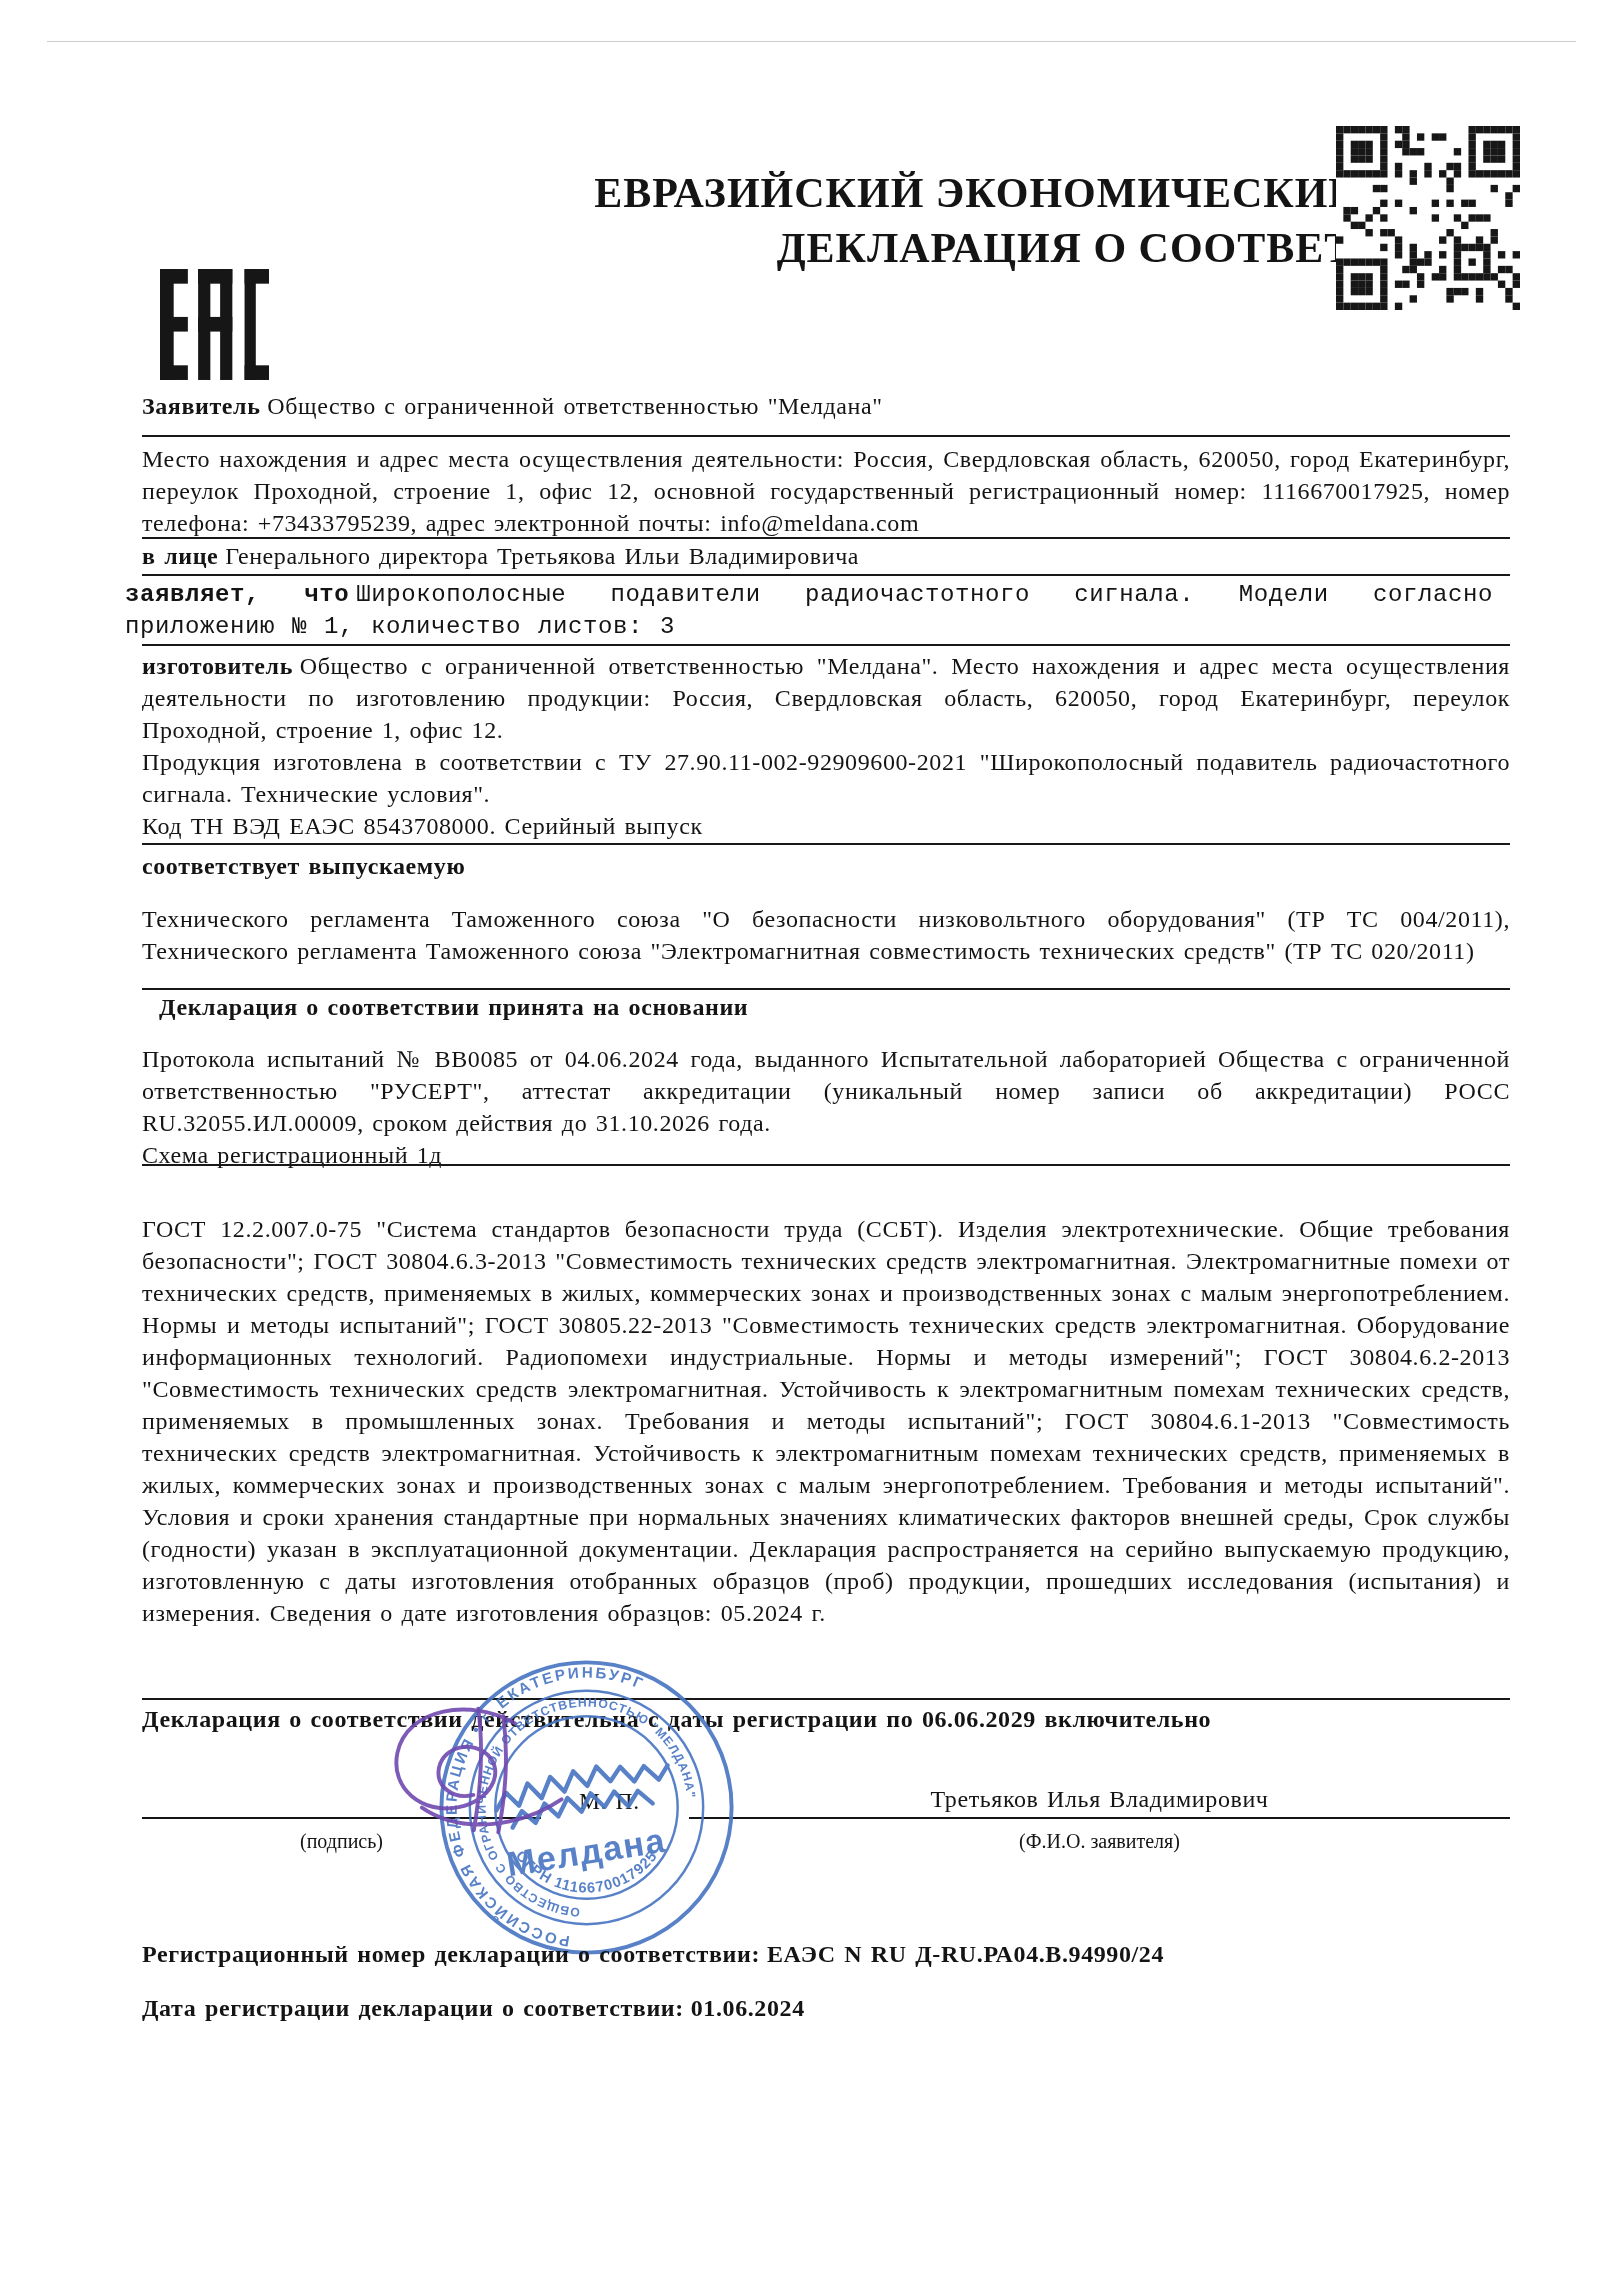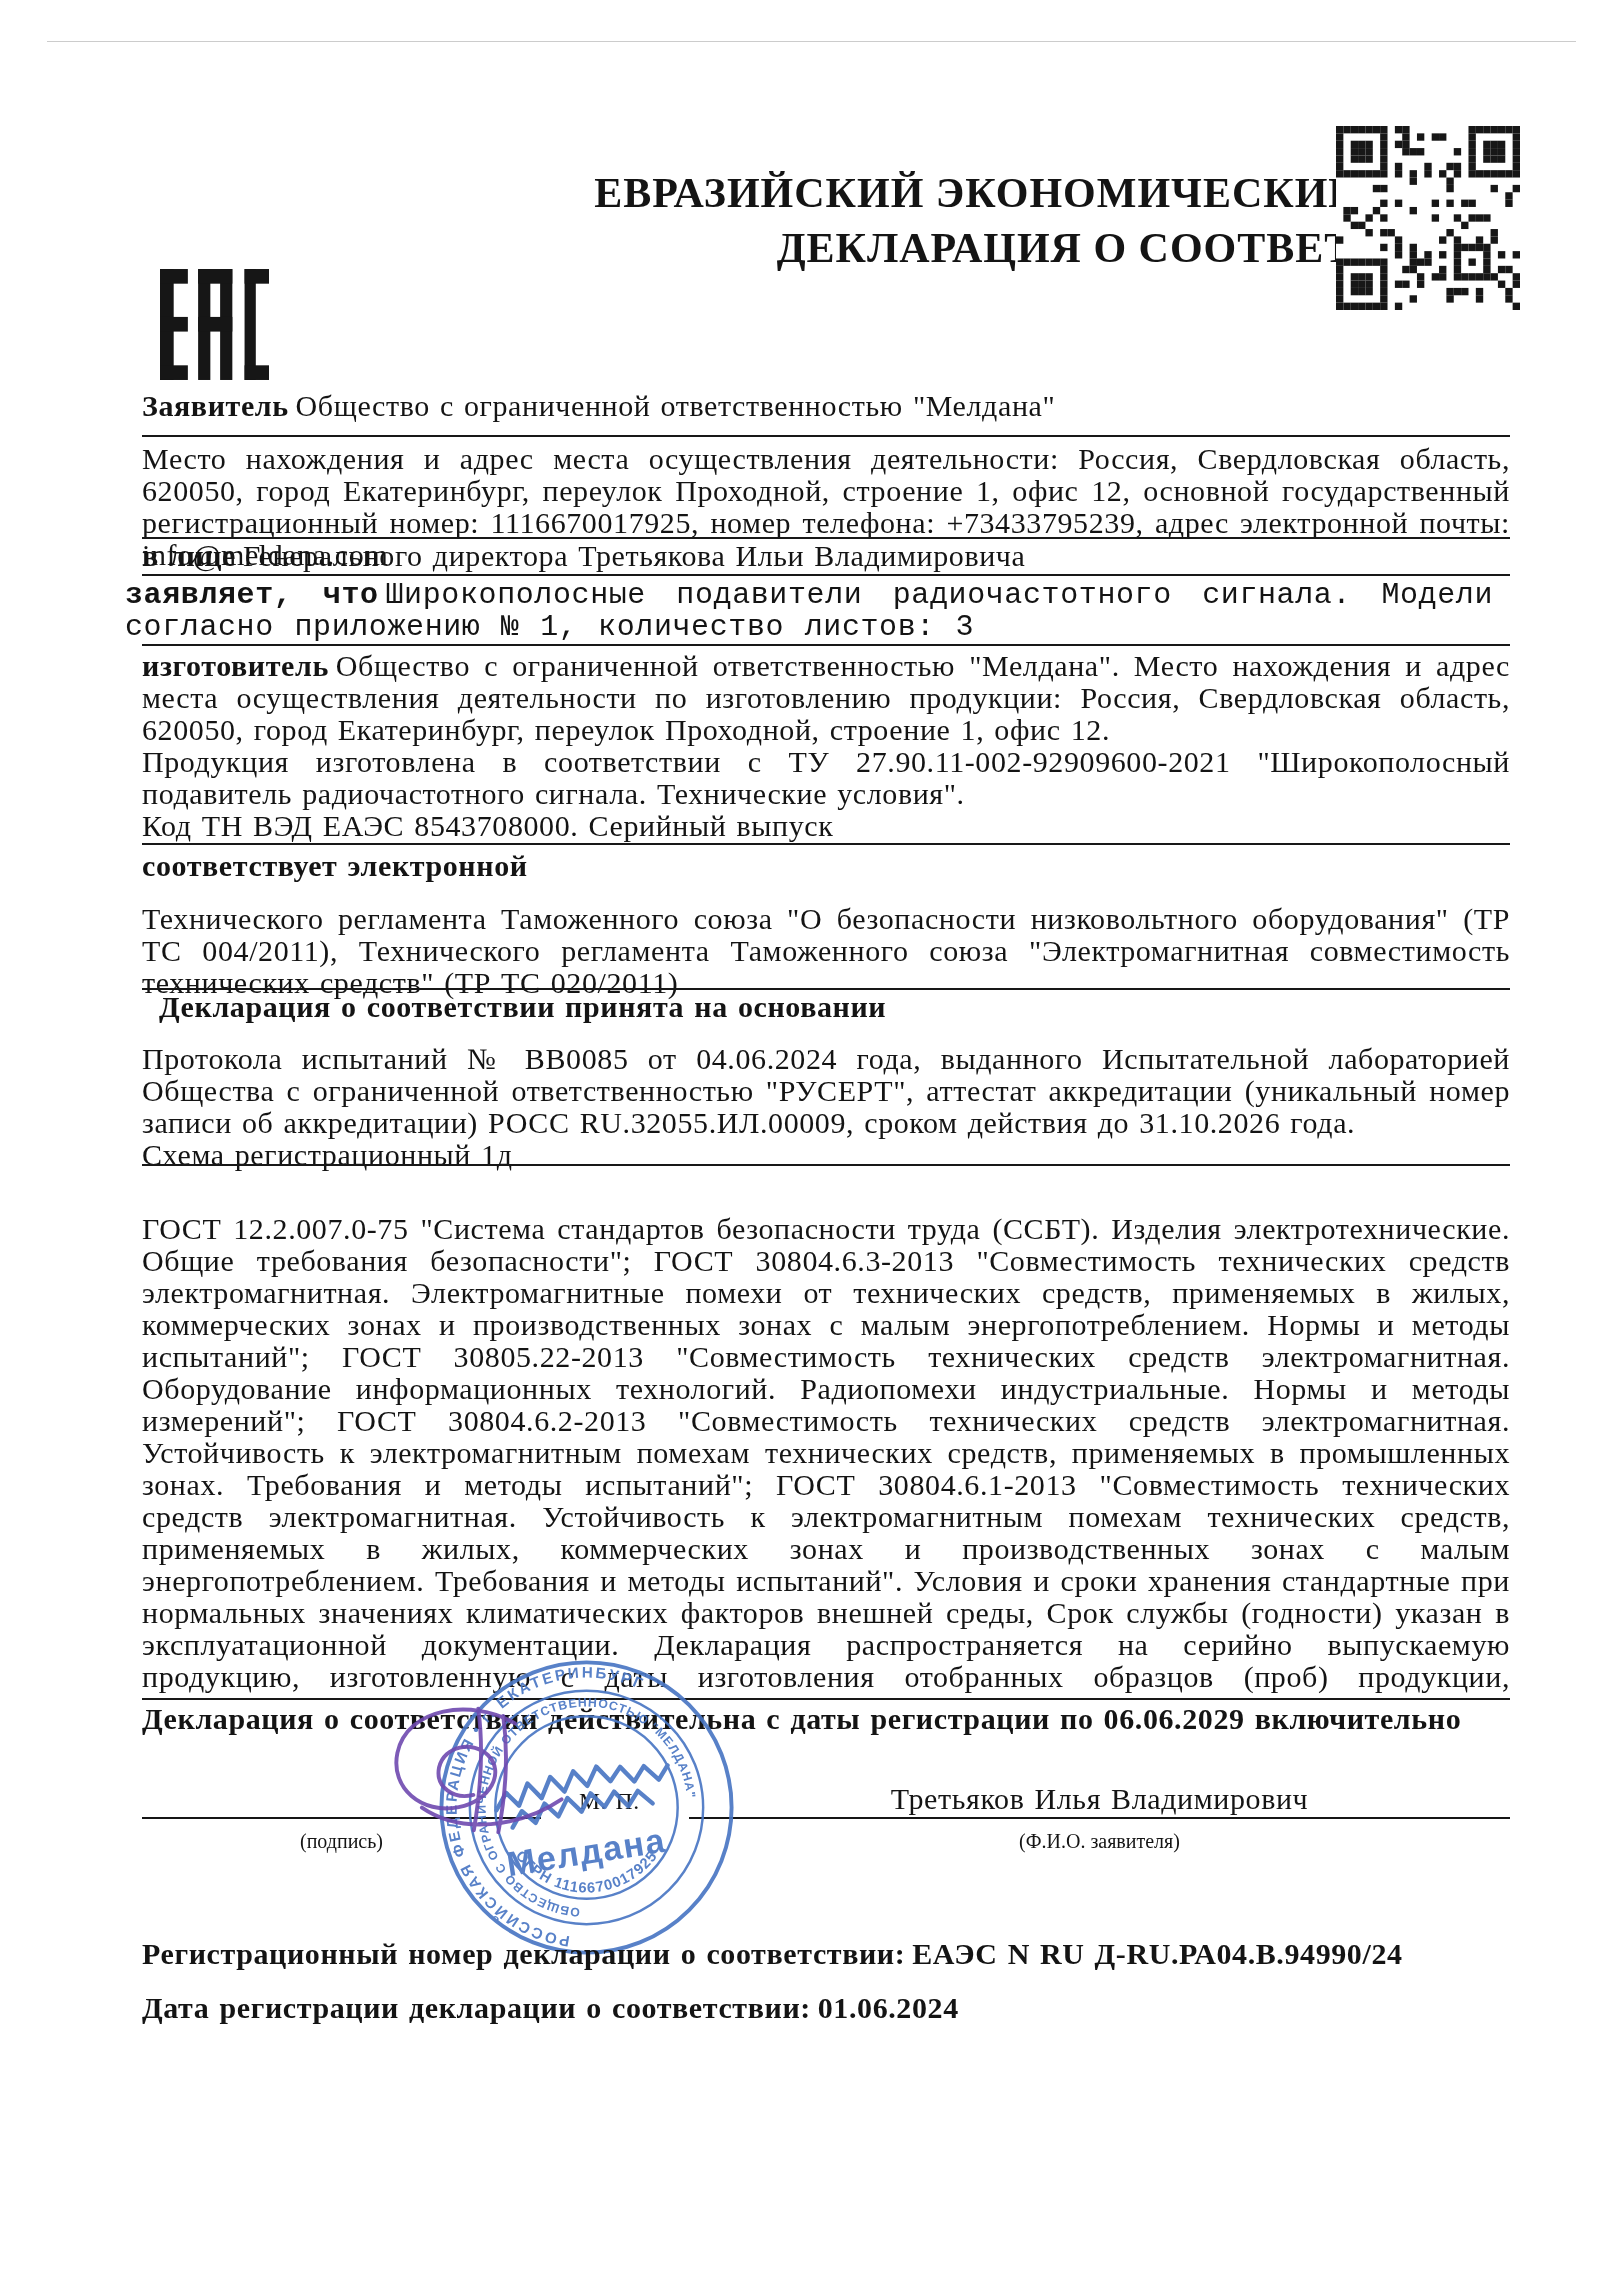--- a/index.html
+++ b/index.html
@@ -1,19 +1,19 @@
 <!DOCTYPE html>
 <html style="font-size:7.9px"><head>
 <meta charset="utf-8">
 <style>
   html,body{margin:0;padding:0;background:#ffffff;}
   .page{position:relative;width:1623px;height:2295px;background:#ffffff;overflow:hidden;
         font-family:"Liberation Serif", serif;color:#141414;}
   .abs{position:absolute;}
-  .body-text{font-size:30px;line-height:32px;letter-spacing:0.6px;word-spacing:2px;margin:0;}
+  .body-text{font-size:24px;line-height:32px;letter-spacing:0.6px;word-spacing:2px;margin:0;}
   .just{text-align:justify;}
   .center{text-align:center;}
   .b{font-weight:bold;}
   .divider{position:absolute;height:2px;background:#181818;}
   .title{font-weight:bold;font-size:42px;line-height:55px;letter-spacing:1px;text-align:right;}
   .caption{font-size:20px;line-height:24.5px;}
   .sigline{position:absolute;height:2px;background:#151515;}
   .label-gap{margin-right:6.9px;}
   .stamp-svg{opacity:0.92;}
 </style>
@@ -292,21 +292,21 @@
   <div class="abs" style="left:142px;top:650px;width:1368px;">
     <p class="body-text just">
       <b class="label-gap">изготовитель</b><span>Общество с ограниченной ответственностью "Мелдана". Место нахождения и адрес места осуществления деятельности по изготовлению продукции: Россия, Свердловская область, 620050, город Екатеринбург, переулок Проходной, строение 1, офис 12.</span>
     </p>
     <p class="body-text just">Продукция изготовлена в соответствии с ТУ 27.90.11-002-92909600-2021 "Широкополосный подавитель радиочастотного сигнала. Технические условия".</p>
     <p class="body-text">Код ТН ВЭД ЕАЭС 8543708000. Серийный выпуск</p>
   </div>
 
   <div class="divider" style="left:142px;top:843px;width:1368px;"></div>
 
-  <p class="abs body-text b" style="left:142px;top:850px;width:1368px;">соответствует электронной</p>
+  <p class="abs body-text b" style="left:142px;top:850px;width:1368px;">соответствует выпускаемую</p>
 
   <p class="abs body-text just" style="left:142px;top:891px;width:1368px;margin-top:12px;">Технического регламента Таможенного союза "О безопасности низковольтного оборудования" (ТР ТС 004/2011), Технического регламента Таможенного союза "Электромагнитная совместимость технических средств" (ТР ТС 020/2011)</p>
 
   <div class="divider" style="left:142px;top:988px;width:1368px;"></div>
 
   <p class="abs body-text b" style="left:142px;top:991px;width:1368px;margin-left:17px;">Декларация о соответствии принята на основании</p>
 
   <p class="abs body-text just" style="left:142px;top:1043px;width:1368px;">Протокола испытаний № ВВ0085 от 04.06.2024 года, выданного Испытательной лабораторией Общества с ограниченной ответственностью "РУСЕРТ", аттестат аккредитации (уникальный номер записи об аккредитации) РОСС RU.32055.ИЛ.00009, сроком действия до 31.10.2026 года.</p>
 
   <p class="abs body-text" style="left:142px;top:1139px;width:1368px;">Схема регистрационный 1д</p>

